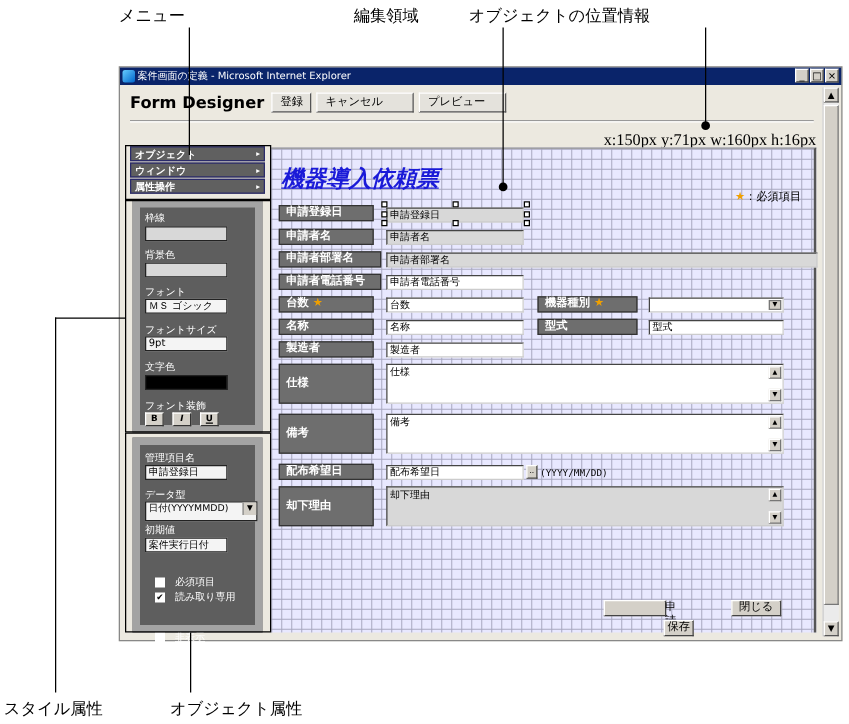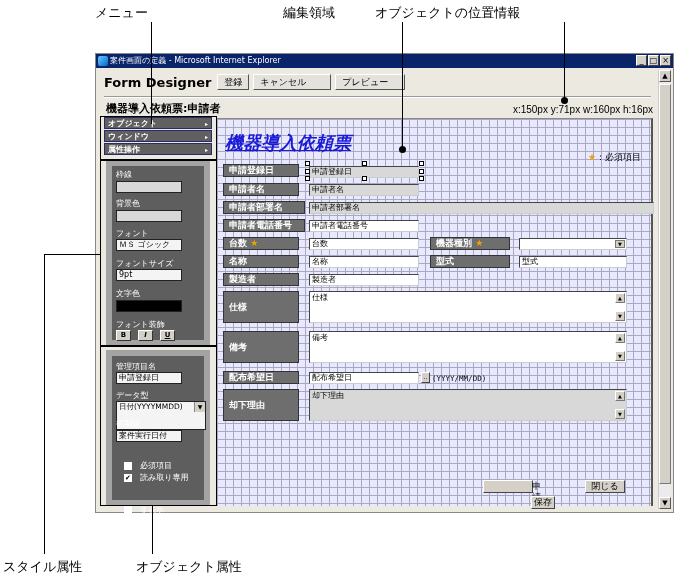--- a/index.html
+++ b/index.html
@@ -22,36 +22,36 @@
 
   .vscroll { position: absolute; right: 2px; top: 16px; width: 13px; bottom: 3px; background: #ebebeb; border-left: 1px solid #ccc; }
   .vscroll .sbtn { position: absolute; left: 0; width: 12px; height: 12px; background: #d4d0c8; border: 1px solid #fff; border-right-color: #555; border-bottom-color: #555; font-size: 7px; text-align: center; line-height: 10px; }
   .vscroll .thumb { position: absolute; left: 0; top: 14px; width: 12px; height: 400px; background: #d4d0c8; border: 1px solid #fff; border-right-color: #777; border-bottom-color: #777; }
 
   .toolbar { position: absolute; left: 8px; top: 20px; display: flex; align-items: center; gap: 4px; }
   .brand { font-family: "DejaVu Sans", sans-serif; font-weight: bold; font-size: 13px; margin-right: 2px; }
   .tbtn { height: 16px; background: #e4e2dc; border: 1px solid #fff; border-right-color: #555; border-bottom-color: #555; font-size: 9px; line-height: 14px; padding: 0 6px; text-align: left; }
   .sep { position: absolute; left: 8px; right: 22px; top: 42px; height: 2px; border-top: 1px solid #999; border-bottom: 1px solid #fff; }
   .doc-title { position: absolute; left: 10px; top: 47px; font-size: 11px; font-weight: bold; }
-  .pos-info { position: absolute; right: 20px; top: 50px; font-family: Liberation Sans, sans-serif; font-size: 10px; }
+  .pos-info { position: absolute; right: 20px; top: 50px; font-family: Liberation Serif, serif; font-size: 13px; }
 
   
   .menu { position: absolute; left: 8px; top: 63px; width: 108px; }
   .menu-item { height: 12px; background: #606060; color: #fff; font-size: 8px; font-weight: bold; line-height: 12px; padding-left: 3px; border: 1px solid #2a2a6a; margin-bottom: 1px; position: relative; }
   .menu-item .arr { position: absolute; right: 3px; top: 0; font-size: 6px; }
 
   .panel { position: absolute; left: 10px; width: 104px; background: #5e5e5e; border: 6px solid #a3a3a3; color: #fff; font-size: 8px; }
   .style-panel { top: 106px; height: 186px; }
   .obj-panel { top: 296px; height: 156px; }
   .plabel { position: absolute; left: 4px; color: #fff; font-size: 8px; }
   .pbox { position: absolute; left: 4px; width: 66px; height: 12px; background: #d8d8d8; border: 1px solid #222; color: #000; font-size: 8px; line-height: 10px; padding-left: 2px; }
   .pbox.white { background: #f4f4f4; }
   .pbox.black { background: #000; }
   .fbtn { position: absolute; width: 15px; height: 11px; background: #d4d0c8; border: 1px solid #fff; border-right-color: #333; border-bottom-color: #333; color: #000; font-size: 7px; font-weight: bold; text-align: center; line-height: 9px; }
-  .psel { position: absolute; left: 4px; width: 90px; height: 29px; background: #f4f4f4; border: 1px solid #222; color: #000; font-size: 7.5px; line-height: 10px; padding-left: 2px; }
+  .psel { position: absolute; left: 4px; width: 90px; height: 16px; background: #f4f4f4; border: 1px solid #222; color: #000; font-size: 7.5px; line-height: 10px; padding-left: 2px; }
   .psel .dd { position: absolute; right: 0; top: 0; width: 11px; height: 10px; background: #d4d0c8; border-left: 1px solid #888; font-size: 6px; text-align: center; line-height: 10px; }
   .pchk { position: absolute; left: 12px; display: flex; align-items: center; gap: 8px; color: #fff; font-size: 8px; }
   .cbox { width: 8px; height: 8px; background: #fff; color: #000; font-size: 7px; line-height: 8px; text-align: center; }
 
   
   .canvas { position: absolute; left: 121px; top: 64px; width: 436px; height: 388px;
     background-color: #e8e8ff;
     background-image: linear-gradient(#a8a8c0 1px, transparent 1px), linear-gradient(90deg, #a8a8c0 1px, transparent 1px);
     background-size: 8px 8px; border-right: 2px solid #555; border-top: 1px solid #888; }
   .form-title { position: absolute; left: 8px; top: 12px; color: #1a1ad8; font-size: 18px; font-weight: bold; font-style: italic; text-decoration: underline; }
@@ -97,21 +97,20 @@
     <div class="sbtn" style="bottom:0;">▼</div>
   </div>
 
   <div class="toolbar">
     <span class="brand">Form Designer</span>
     <div class="tbtn">登録</div>
     <div class="tbtn" style="width:78px;">キャンセル</div>
     <div class="tbtn" style="width:70px;">プレビュー</div>
   </div>
   <div class="sep"></div>
-  <div class="doc-title">機器導入依頼票:申請者</div>
   <div class="pos-info">x:150px y:71px w:160px h:16px</div>
 
   <div class="menu">
     <div class="menu-item"><span>オブジェクト</span><span class="arr">▸</span></div>
     <div class="menu-item"><span>ウィンドウ</span><span class="arr">▸</span></div>
     <div class="menu-item"><span>属性操作</span><span class="arr">▸</span></div>
   </div>
 
   <div class="panel style-panel">
     <div class="plabel" style="top:3px;">枠線</div>

